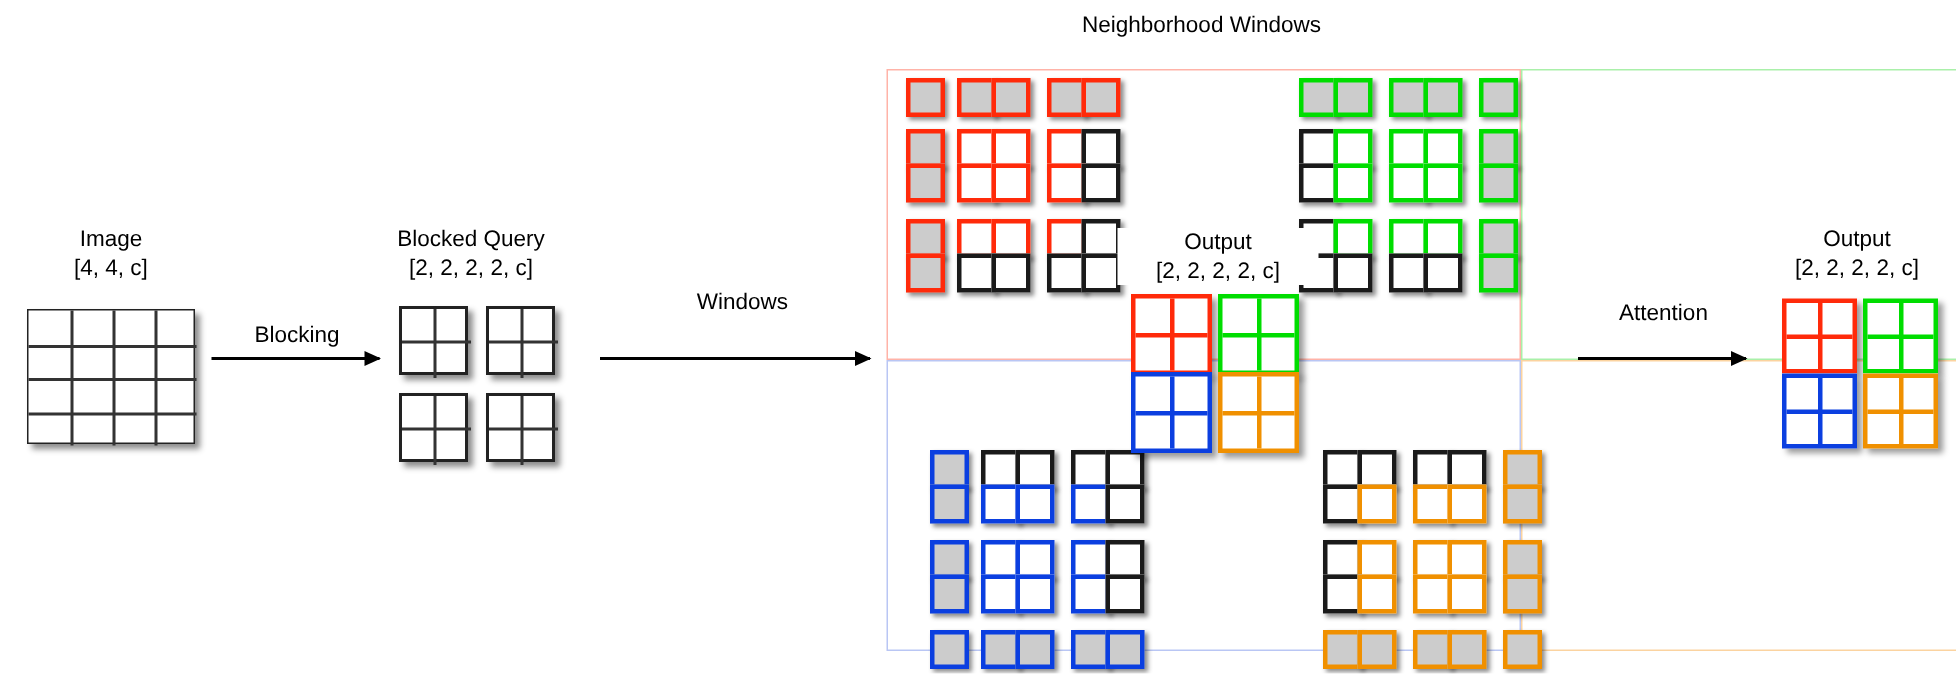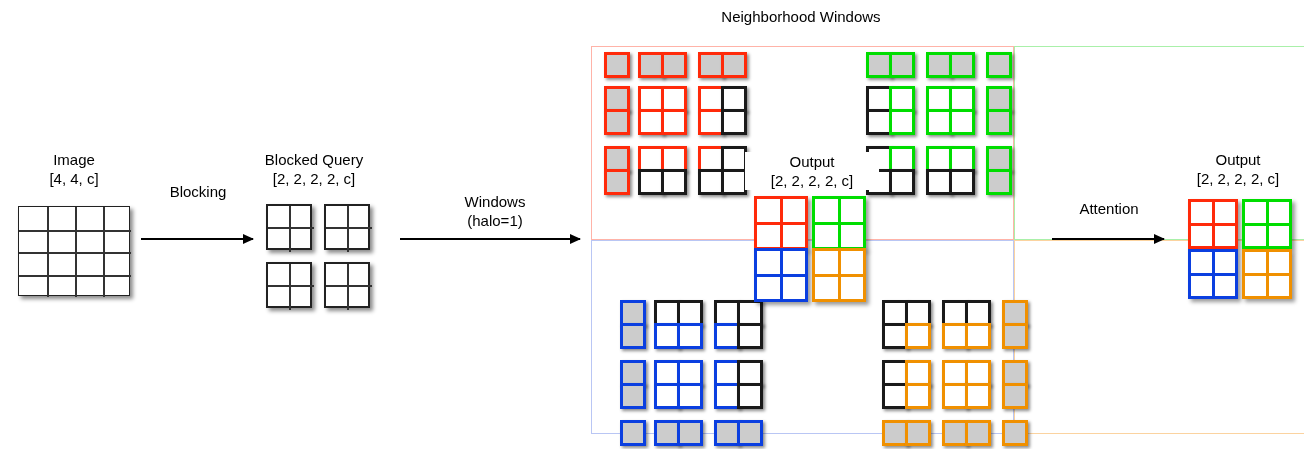--- a/index.html
+++ b/index.html
@@ -43,21 +43,21 @@
   </div>
   <div id="image-grid" class="plaingrid" style="left:18px;top:206px;width:112px;height:90px;">
       <i style="left: 28px; top: 0px; width: 2px; height: 90px;"></i>
       <i style="top: 23px; left: 0px; height: 2px; width: 112px;"></i>
       <i style="left: 56px; top: 0px; width: 2px; height: 90px;"></i>
       <i style="top: 45px; left: 0px; height: 2px; width: 112px;"></i>
       <i style="left: 84px; top: 0px; width: 2px; height: 90px;"></i>
       <i style="top: 68px; left: 0px; height: 2px; width: 112px;"></i>
     </div>
 
-  <div class="lbl" style="left:141px;top:182px;width:114px;">
+  <div class="lbl" style="left:141px;top:214px;width:114px;">
     <span>Blocking</span>
   </div>
   <div class="arrow" style="left:141px;top:238px;width:112px;"></div>
 
   <div class="lbl" style="left:252px;top:150px;width:124px;">
     <span>Blocked Query</span>
     <span class="l2">[2, 2, 2, 2, c]</span>
   </div>
   <div id="blocked-image" style="position:absolute;left:266px;top:204px;width:104px;height:96px;">
       <div class="plaingrid" style="left: 0px; top: 0px; width: 46px; height: 46px; border: 2px solid rgb(34, 34, 34);">
@@ -73,21 +73,20 @@
         <i style="top: 21px; left: 0px; height: 2px; width: 46px;"></i>
       </div>
       <div class="plaingrid" style="left: 58px; top: 58px; width: 46px; height: 46px; border: 2px solid rgb(34, 34, 34);">
         <i style="left: 21px; top: 0px; width: 2px; height: 46px;"></i>
         <i style="top: 21px; left: 0px; height: 2px; width: 46px;"></i>
       </div>
     </div>
 
   <div class="lbl" style="left:425px;top:192px;width:140px;">
     <span>Windows</span>
-    <span class="l2">(halo=1)</span>
   </div>
   <div class="arrow" style="left:400px;top:238px;width:180px;"></div>
 
   <div class="lbl" style="left:651px;top:7px;width:300px;">
     <span>Neighborhood Windows</span>
   </div>
 
   <div id="neighborhood" style="position:absolute;left:0;top:0;width:1304px;height:449px;">
       <div class="quad" style="left: 591px; top: 46px; width: 423px; height: 194px; border: 1px solid rgb(255, 179, 168);"></div>
       <div class="quad" style="left: 1014px; top: 46px; width: 423px; height: 194px; border: 1px solid rgb(169, 240, 169);"></div>

